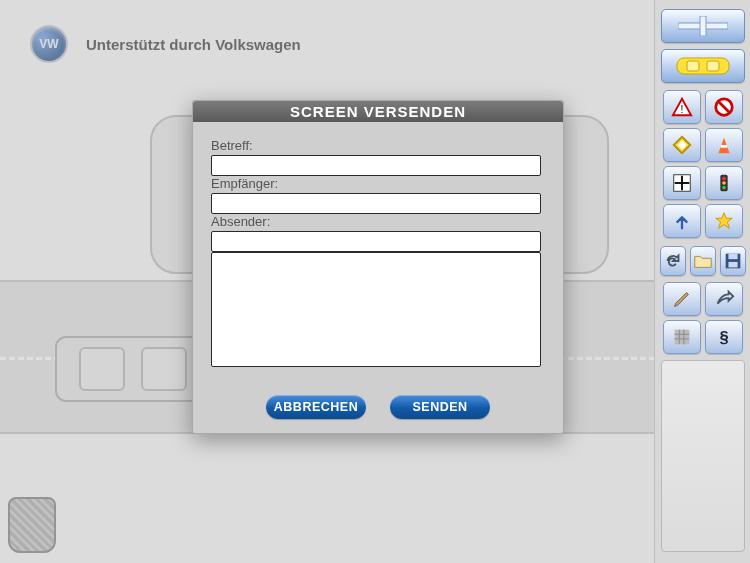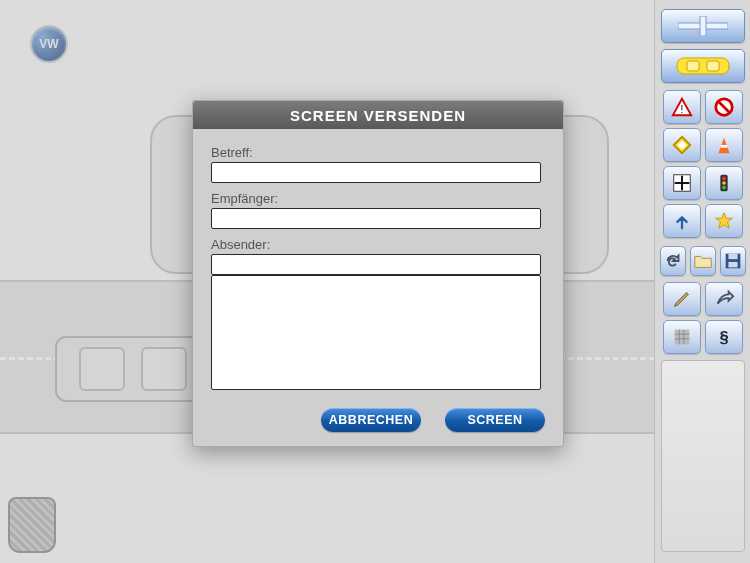--- a/index.html
+++ b/index.html
@@ -182,38 +182,37 @@
     left: 192px;
     top: 100px;
     width: 370px;
     z-index: 30;
     border: 1px solid rgba(0,0,0,.18);
     border-radius: 3px;
     box-shadow: 0 6px 22px rgba(0,0,0,.35);
     background: #cfcfcf;
   }
   .modal-title {
-    height: 28px;
+    height: 21px;
     background: linear-gradient(#7b7b7b,#595959);
     color: #fff;
     font-weight: 700;
     letter-spacing: 1px;
     font-size: 15px;
     display: flex;
     align-items: center;
     justify-content: center;
     border-radius: 3px 3px 0 0;
   }
   .modal-body {
     padding: 16px 18px 14px 18px;
   }
   .fld-label {
     color: #555;
     font-size: 13px;
-    margin-top: 8px;
     margin-bottom: 2px;
   }
   .fld-label:first-child { margin-top: 0; }
   .txt-input {
     width: 330px;
     height: 21px;
     border: 1.5px solid #2a2a2a;
     background: #fff;
     border-radius: 2px;
     box-sizing: border-box;
@@ -226,23 +225,23 @@
     border: 1.5px solid #2a2a2a;
     background: #fff;
     border-radius: 2px;
     box-sizing: border-box;
     padding: 4px;
     font-size: 13px;
     resize: none;
   }
   .modal-buttons {
     display: flex;
-    justify-content: flex-end;
+    justify-content: center;
     gap: 24px;
-    margin-top: 14px;
+    margin-top: 24px;
   }
   .pill-btn {
     min-width: 100px;
     height: 24px;
     border: none;
     border-radius: 12px;
     background: linear-gradient(#4a8fe0,#125aa8 55%,#0c4a90);
     color: #fff;
     font-weight: 700;
     letter-spacing: .5px;
@@ -259,20 +258,21 @@
   <div class="road">
     <div class="lane-dash"></div>
   </div>
   <div class="car"></div>
 </div>
 
 <div class="header">
   <div class="vw-logo">
     <span>VW</span>
   </div>
+  <div class="tagline">Unterstützt durch Volkswagen</div>
 </div>
 
 <div class="trash" title="Trash"></div>
 
 <div class="dim-overlay"></div>
 
 <div class="right-panel">
 
   <div class="wide-btn" style="position:relative;">
     <svg width="50" height="20">
@@ -398,16 +398,16 @@
     <div class="fld-label">Empfänger:</div>
     <input class="txt-input" type="text" value="" style="">
 
     <div class="fld-label">Absender:</div>
     <input class="txt-input" type="text" value="" style="">
 
     <textarea class="txt-area" value="" style=""></textarea>
 
     <div class="modal-buttons">
       <button class="pill-btn">ABBRECHEN</button>
-      <button class="pill-btn">SCREEN</button>
+      <button class="pill-btn">SENDEN</button>
     </div>
   </div>
 </div>
 
 </body></html>

